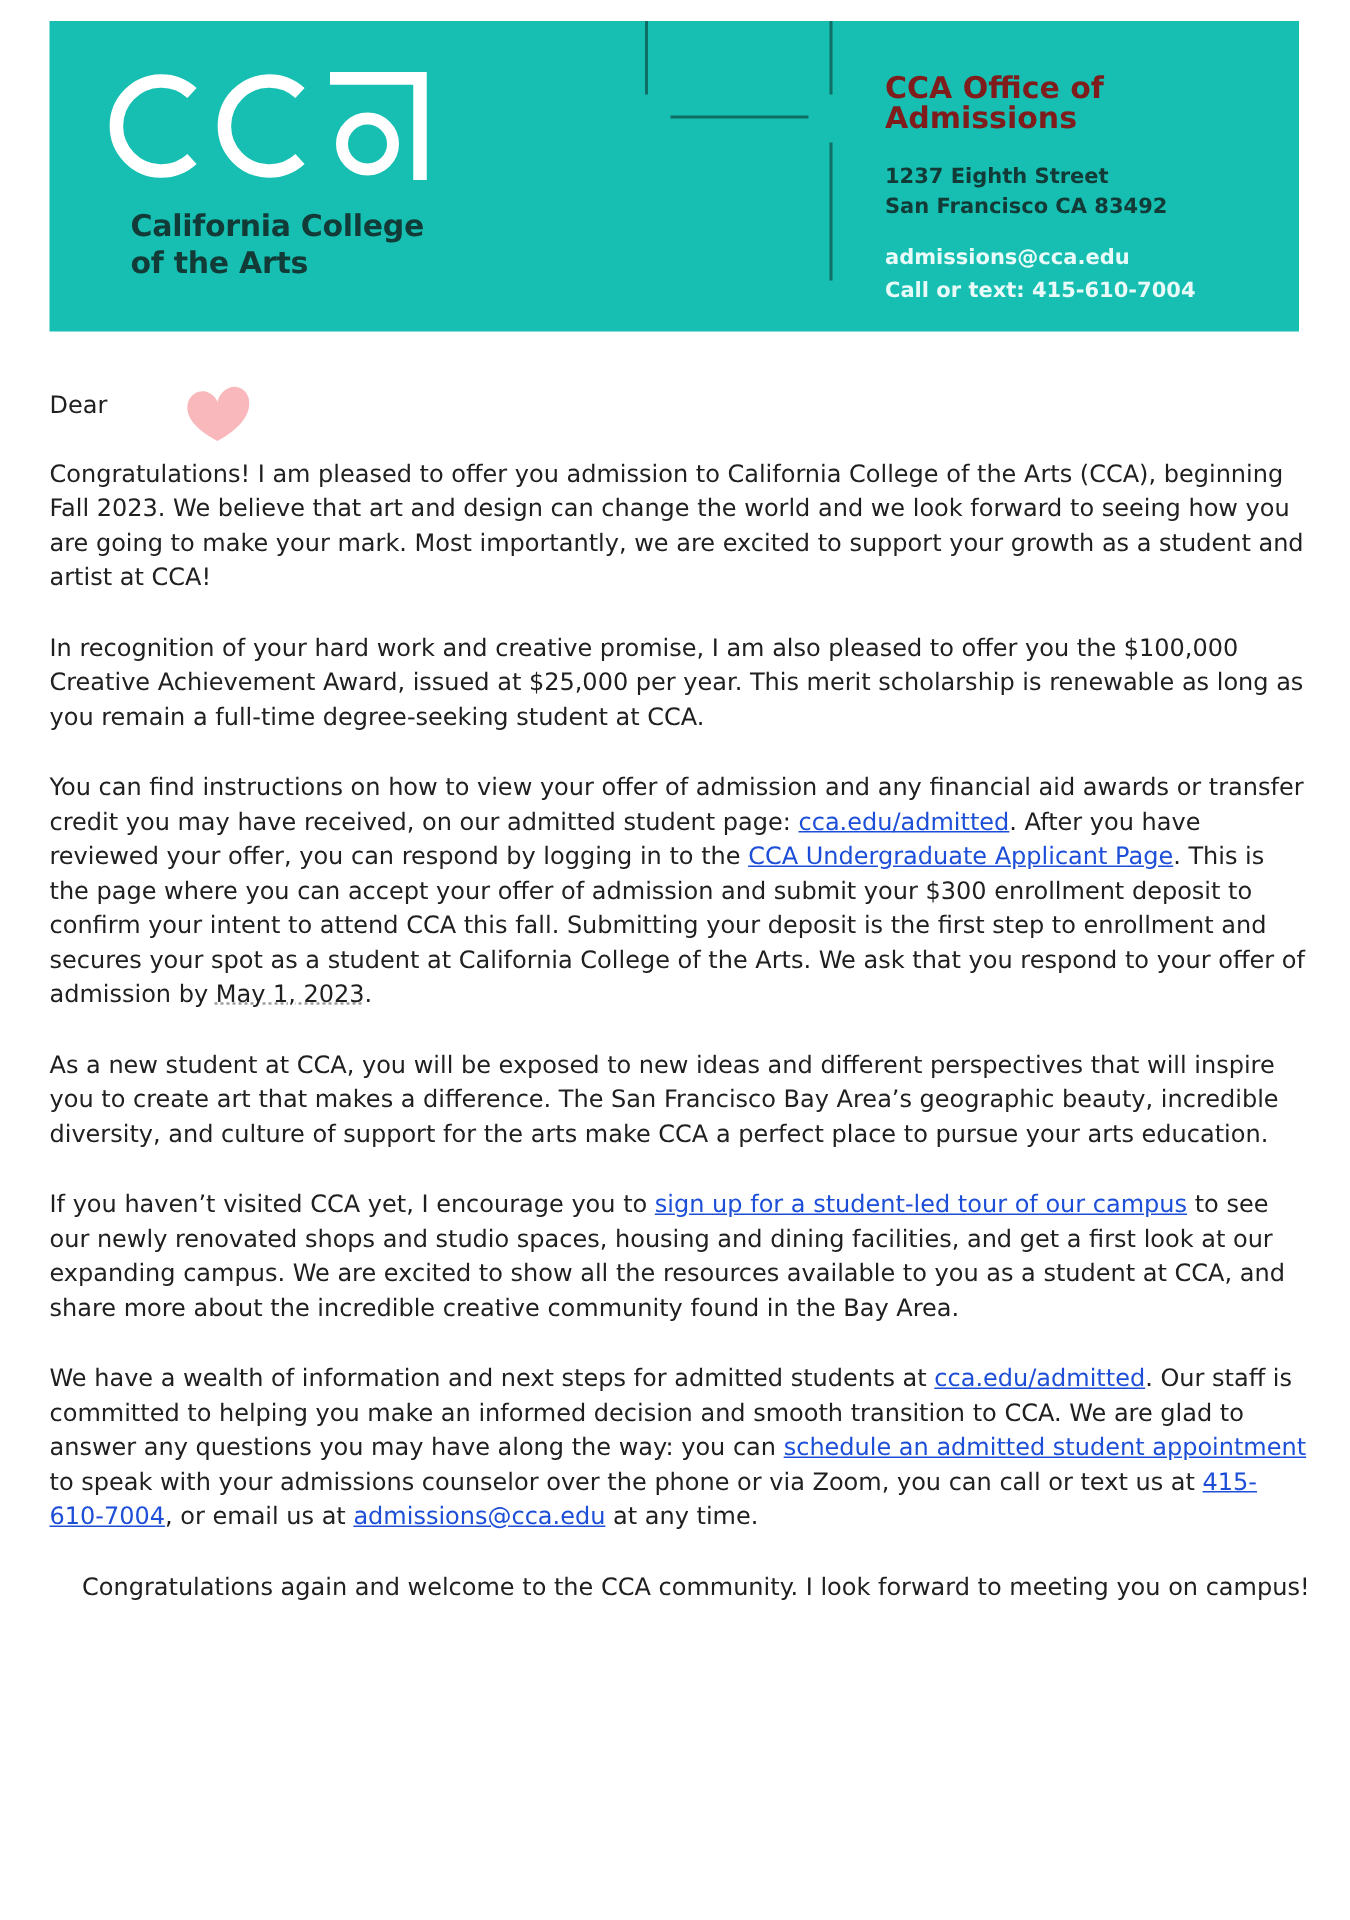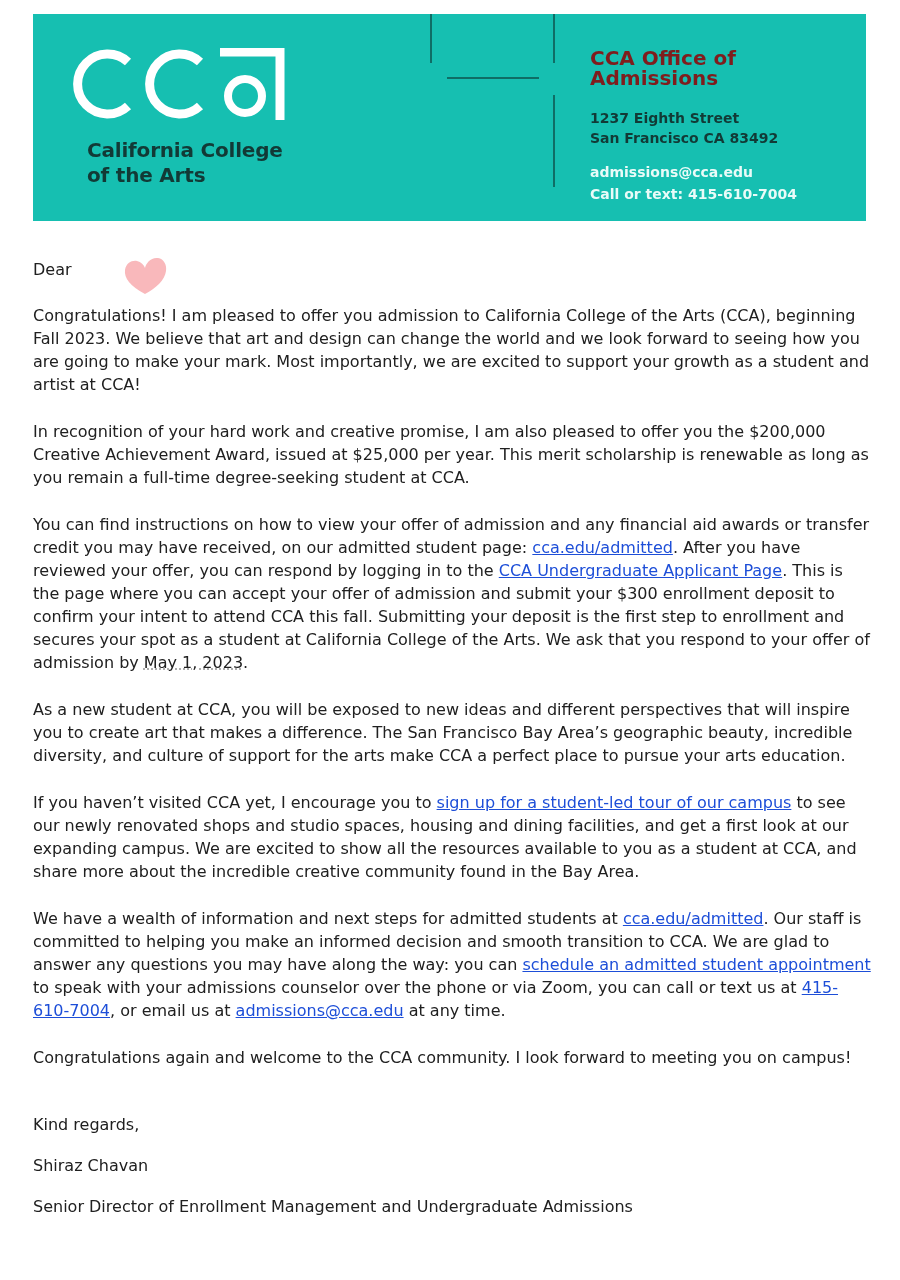--- a/index.html
+++ b/index.html
@@ -62,30 +62,25 @@
 
 <div class="letter">
   <p class="dear">
     <span>Dear</span>
     <svg class="heart" viewBox="0 0 46 42">
       <path d="M23 40 C8 32 2 24 3 16 C4 9 10 6 15 7 C19 8 22 11 23 14 C24 9 29 3 36 4 C42 5 45 11 44 17 C43 26 34 34 23 40 Z" fill="#f9b8bb"></path>
     </svg>
   </p>
 
   <p>Congratulations! I am pleased to offer you admission to California College of the Arts (CCA), beginning Fall 2023. We believe that art and design can change the world and we look forward to seeing how you are going to make your mark. Most importantly, we are excited to support your growth as a student and artist at CCA!</p>
-  <p>In recognition of your hard work and creative promise, I am also pleased to offer you the $200,000 Creative Achievement Award, issued at $25,000 per year. This merit scholarship is renewable as long as you remain a full-time degree-seeking student at CCA.</p>
+  <p>In recognition of your hard work and creative promise, I am also pleased to offer you the $100,000 Creative Achievement Award, issued at $25,000 per year. This merit scholarship is renewable as long as you remain a full-time degree-seeking student at CCA.</p>
 
   <p><span>You can find instructions on how to view your offer of admission and any financial aid awards or transfer credit you may have received, on our admitted student page: </span><a class="lnk" href="#">cca.edu/admitted</a><span>. After you have reviewed your offer, you can respond by logging in to the </span><a class="lnk" href="#">CCA Undergraduate Applicant Page</a><span>. This is the page where you can accept your offer of admission and submit your $300 enrollment deposit to confirm your intent to attend CCA this fall. Submitting your deposit is the first step to enrollment and secures your spot as a student at California College of the Arts. We ask that you respond to your offer of admission by </span><span class="date">May 1, 2023</span><span>.</span></p>
 
   <p>As a new student at CCA, you will be exposed to new ideas and different perspectives that will inspire you to create art that makes a difference. The San Francisco Bay Area’s geographic beauty, incredible diversity, and culture of support for the arts make CCA a perfect place to pursue your arts education.</p>
 
   <p><span>If you haven’t visited CCA yet, I encourage you to </span><a class="lnk" href="#">sign up for a student-led tour of our campus</a><span> to see our newly renovated shops and studio spaces, housing and dining facilities, and get a first look at our expanding campus. We are excited to show all the resources available to you as a student at CCA, and share more about the incredible creative community found in the Bay Area.</span></p>
 
   <p><span>We have a wealth of information and next steps for admitted students at </span><a class="lnk" href="#">cca.edu/admitted</a><span>. Our staff is committed to helping you make an informed decision and smooth transition to CCA. We are glad to answer any questions you may have along the way: you can </span><a class="lnk" href="#">schedule an admitted student appointment</a><span> to speak with your admissions counselor over the phone or via Zoom, you can call or text us at </span><a class="lnk" href="#">415-610-7004</a><span>, or email us at </span><a class="lnk" href="#">admissions@cca.edu</a><span> at any time.</span></p>
 
-  <p style="margin-bottom:44px;">Congratulations again and welcome to the CCA community. I look forward to meeting you on campus!</p>
+  <p style="margin-bottom:44px;text-align:right;">Congratulations again and welcome to the CCA community. I look forward to meeting you on campus!</p>
 
-  <div class="sig">
-    <p>Kind regards,</p>
-    <p>Shiraz Chavan</p>
-    <p>Senior Director of Enrollment Management and Undergraduate Admissions</p>
-  </div>
 </div>
 
 </body></html>

